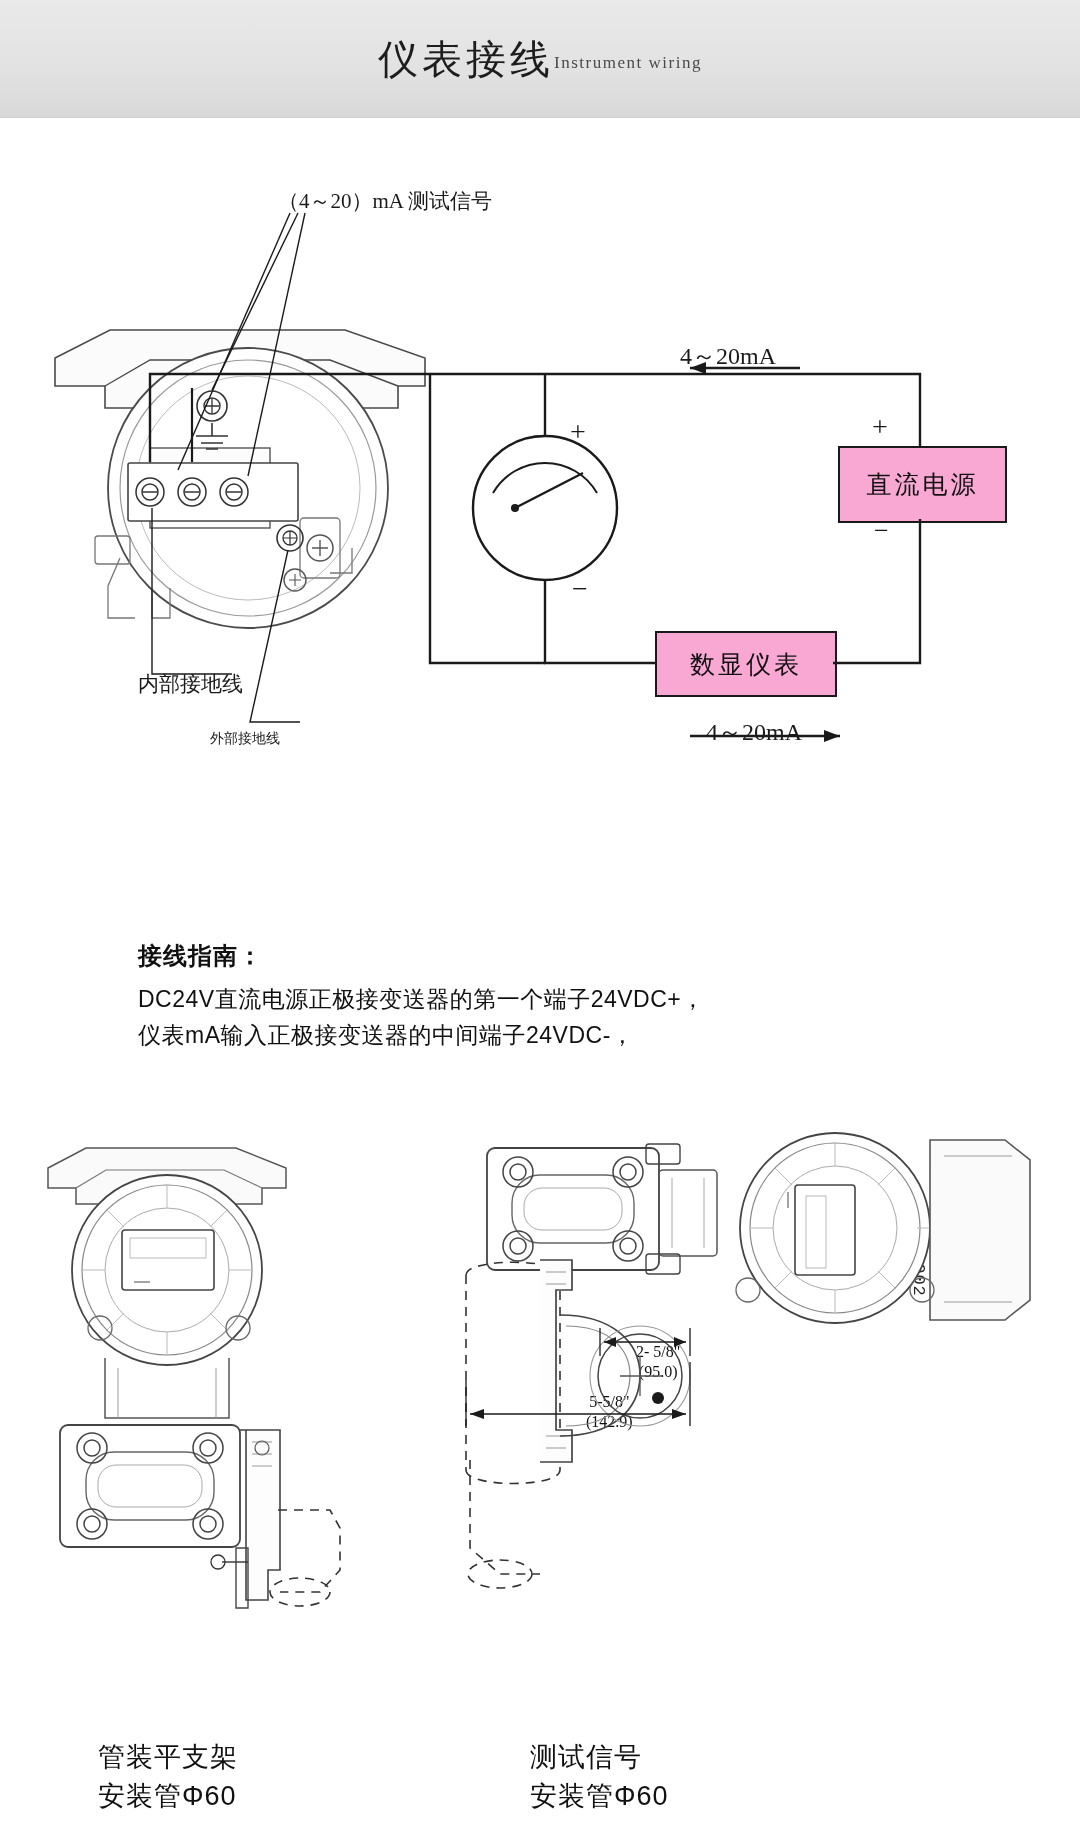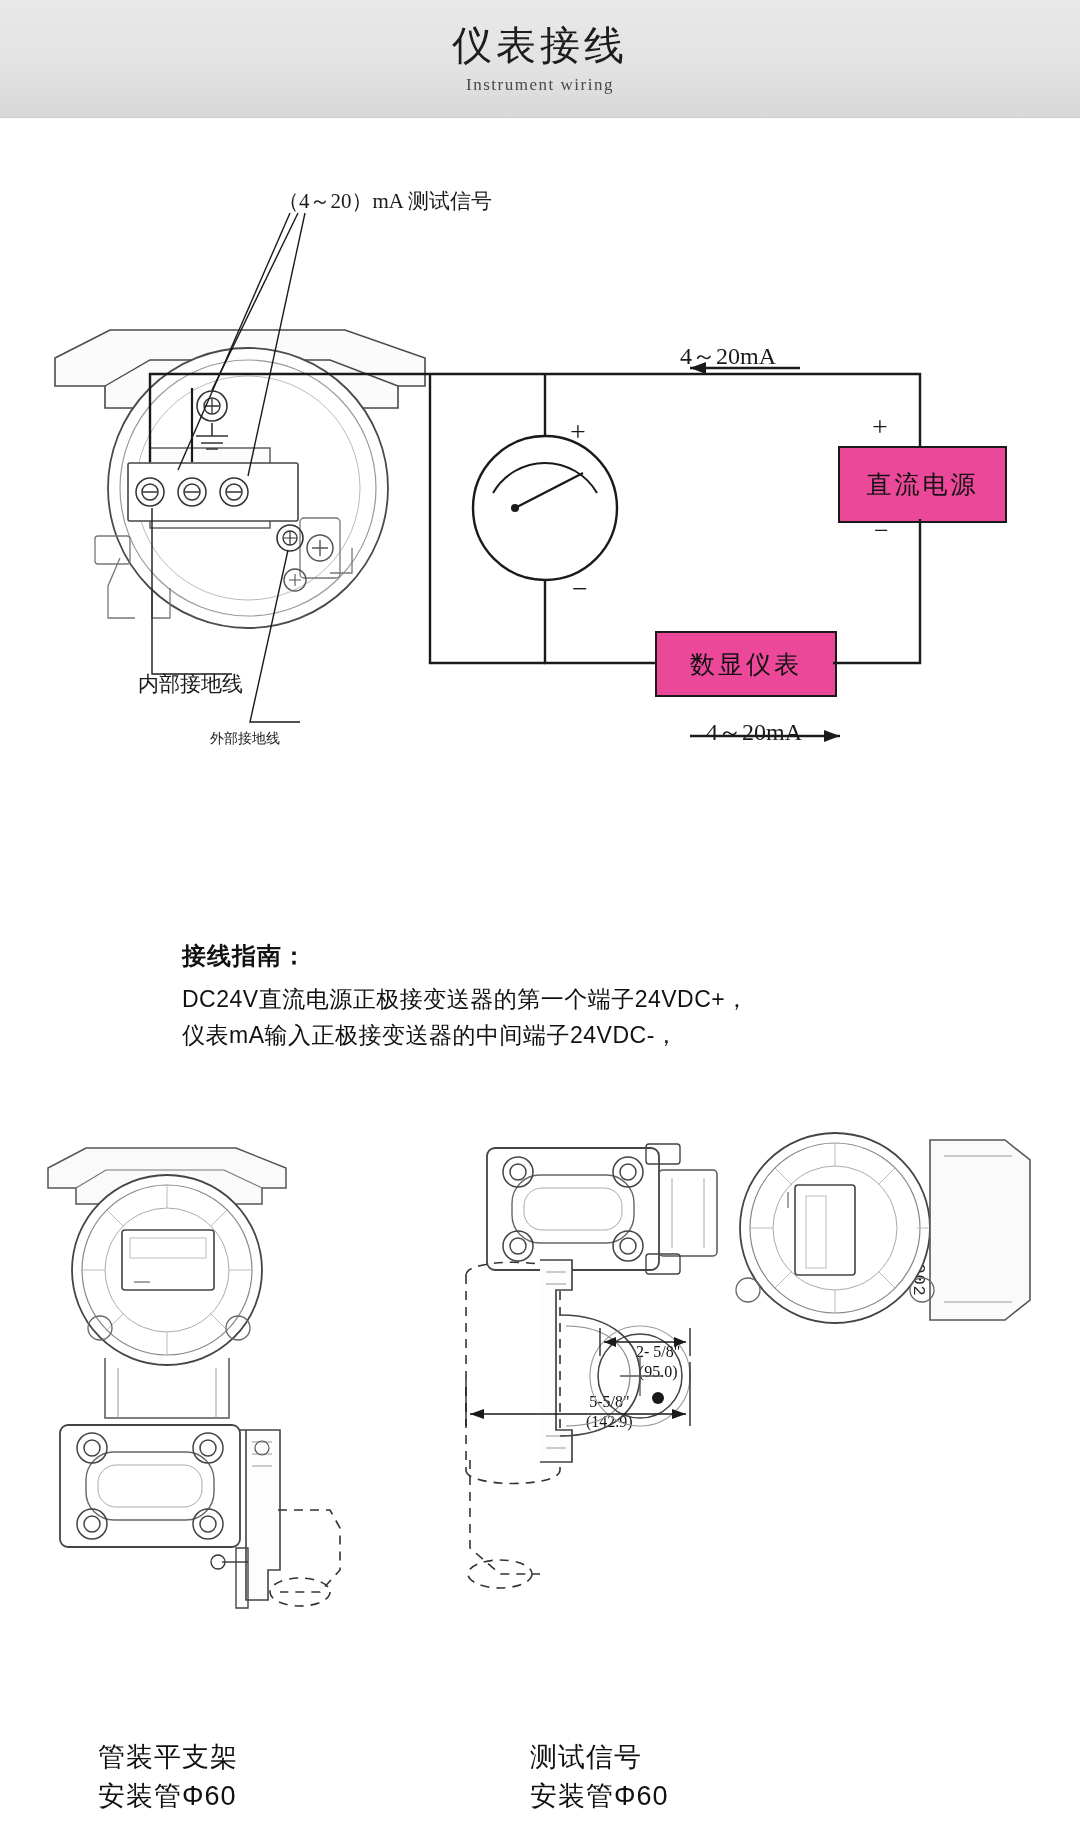--- a/index.html
+++ b/index.html
@@ -15,21 +15,21 @@
     position: relative;
     overflow: hidden;
   }
   
   .header {
     width: 1080px;
     height: 118px;
     background: linear-gradient(to bottom, #e9e9e9 0%, #e2e2e2 60%, #d8d8d8 100%);
     border-bottom: 1px solid #cfcfcf;
     display: flex;
-    flex-direction: column;
+    flex-direction: row;
     align-items: center;
     justify-content: center;
     box-sizing: border-box;
   }
   .header-title {
     font-size: 40px;
     letter-spacing: 4px;
     color: #1d1d1d;
     font-weight: 400;
     line-height: 1.1;
@@ -57,36 +57,35 @@
     position: absolute;
     left: 0;
     top: 118px;
     width: 1080px;
     height: 810px;
   }
 
   .box-label {
     position: absolute;
     border: 2px solid #1a1a1a;
-    background: #ec4899;
+    background: #f9a8d4;
     display: flex;
     align-items: center;
     justify-content: center;
     font-size: 25px;
     letter-spacing: 3px;
     color: #111;
   }
 
   
   #wiring-guide {
     position: absolute;
     left: 138px;
     top: 940px;
     width: 800px;
-    margin-left: 44px;
   }
   #wiring-guide .g-title {
     font-size: 24px;
     font-weight: bold;
     color: #111;
     margin-bottom: 10px;
     letter-spacing: 1px;
   }
   #wiring-guide .g-line {
     font-size: 23px;

